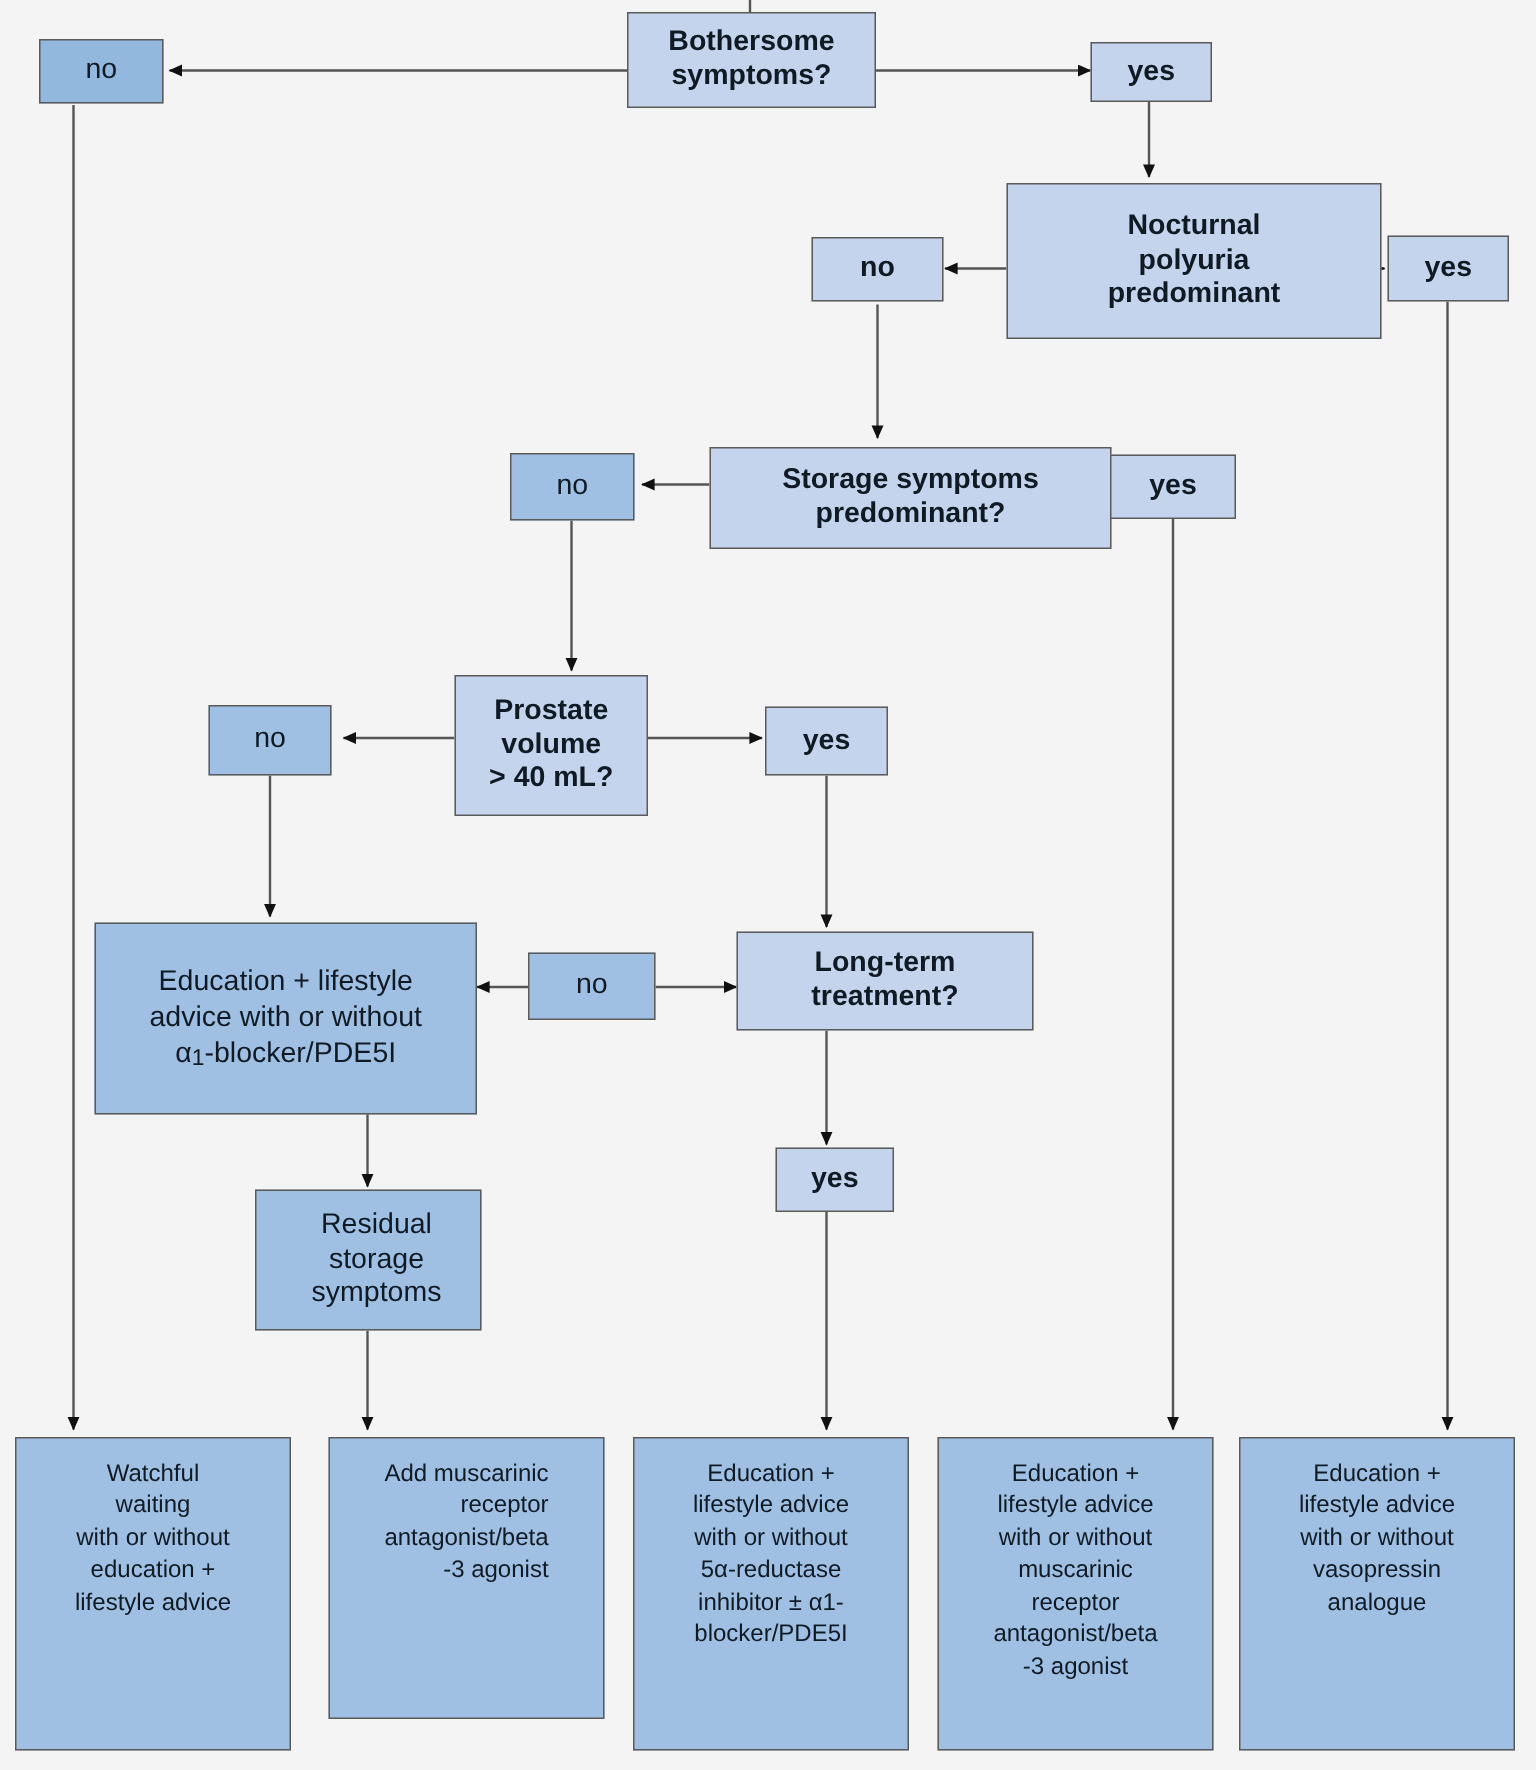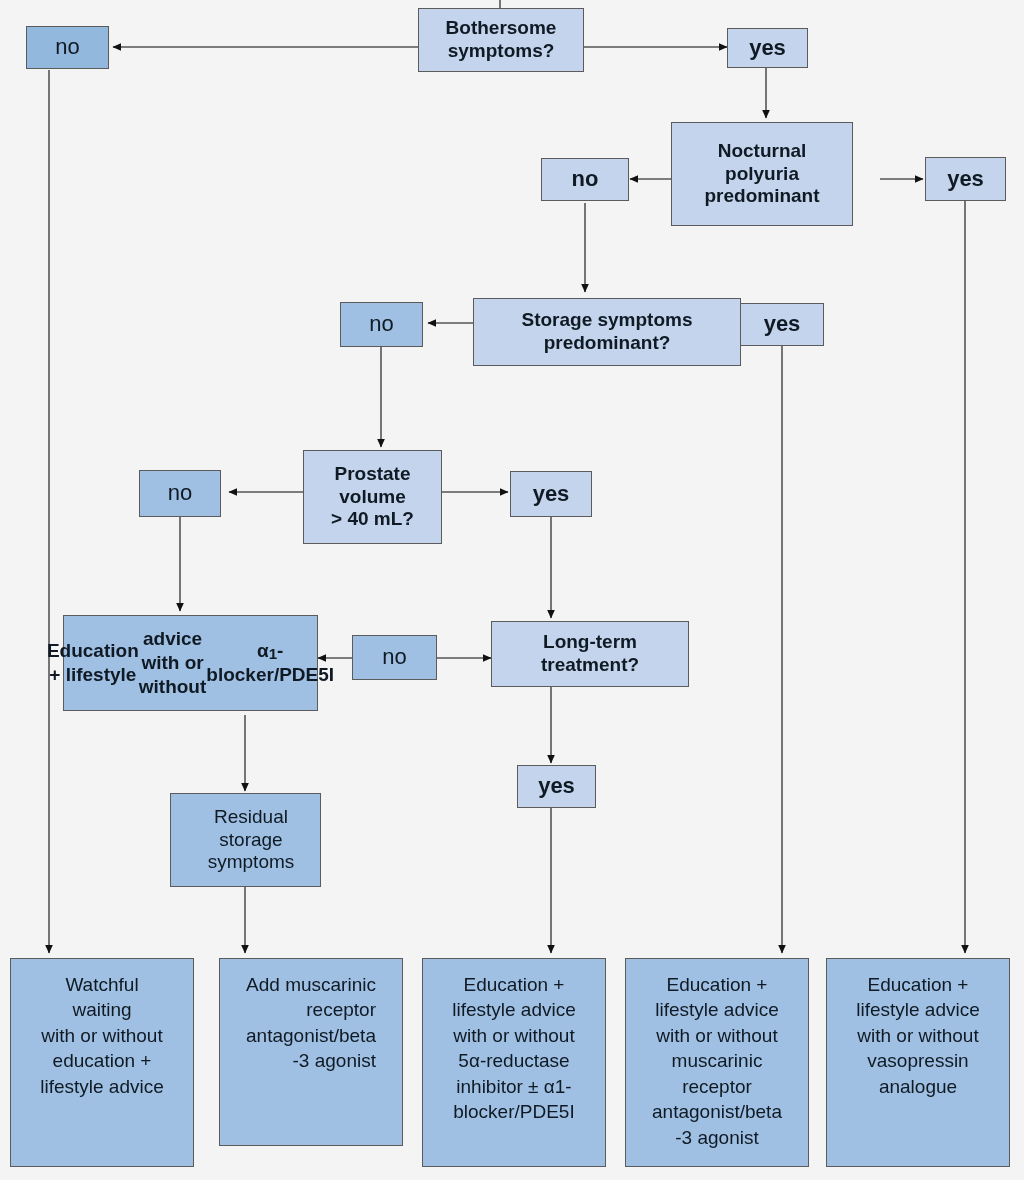--- a/index.html
+++ b/index.html
@@ -24,23 +24,23 @@
     text-align: center;
     color: #101a24;
     line-height: 1.20;
     white-space: pre-line;
     z-index: 3;
   }
   .light  { background: #c3d4ec; font-weight: bold; }
   .mid    { background: #9fc0e3; }
   .dark   { background: #93b8dd; }
   .q  { font-size: 19px; }
-  .yn { font-size: 22px; }
+  .yn { font-size: 19px; }
   .term {
-    font-size: 19px;
+    font-size: 16px;
     align-items: flex-start;
     padding-top: 13px;
     line-height: 1.34;
   }
   .small-term { font-size: 19px; line-height: 1.25; }
   svg#wires {
     position: absolute;
     left: 0; top: 0;
     width: 1024px; height: 1180px;
     z-index: 1;
@@ -109,44 +109,44 @@
     </g>
   </svg>
 
   <div class="node light q" style="left:418px; top:8px; width:166px; height:64px;">Bothersome
 symptoms?</div>
 
   <div class="node dark yn" style="left:26px; top:26px; width:83px; height:43px;">no</div>
 
   <div class="node light yn" style="left:727px; top:28px; width:81px; height:40px;">yes</div>
 
-  <div class="node light q" style="left:671px; top:122px; width:182px; height:104px;">Nocturnal
+  <div class="node light q" style="left:671px; top:122px; width:250px; height:104px;">Nocturnal
 polyuria
 predominant</div>
 
   <div class="node light yn" style="left:541px; top:158px; width:88px; height:43px;">no</div>
 
   <div class="node light yn" style="left:925px; top:157px; width:81px; height:44px;">yes</div>
 
   <div class="node light q" style="left:473px; top:298px; width:268px; height:68px;">Storage symptoms
 predominant?</div>
 
   <div class="node mid yn" style="left:340px; top:302px; width:83px; height:45px;">no</div>
 
   <div class="node light yn" style="left:740px; top:303px; width:84px; height:43px;">yes</div>
 
-  <div class="node light q" style="left:303px; top:450px; width:139px; height:94px;">Prostate
+  <div class="node light q" style="left:303px; top:450px; width:129px; height:94px;">Prostate
 volume
 &gt; 40 mL?</div>
 
   <div class="node mid yn" style="left:139px; top:470px; width:82px; height:47px;">no</div>
 
   <div class="node light yn" style="left:510px; top:471px; width:82px; height:46px;">yes</div>
 
-  <div class="node mid small-term" style="left:63px; top:615px; width:255px; height:96px; flex-direction:row;font-weight:bold;">
+  <div class="node mid small-term" style="left:63px; top:615px; width:255px; height:128px; flex-direction:column;">
     <span>Education + lifestyle</span>
     <span>advice with or without</span>
     <span><span>α</span><span class="sub">1</span><span>-blocker/PDE5I</span></span>
   </div>
 
   <div class="node mid yn" style="left:352px; top:635px; width:85px; height:45px;">no</div>
 
   <div class="node light q" style="left:491px; top:621px; width:198px; height:66px;">Long-term
 treatment?</div>
 

